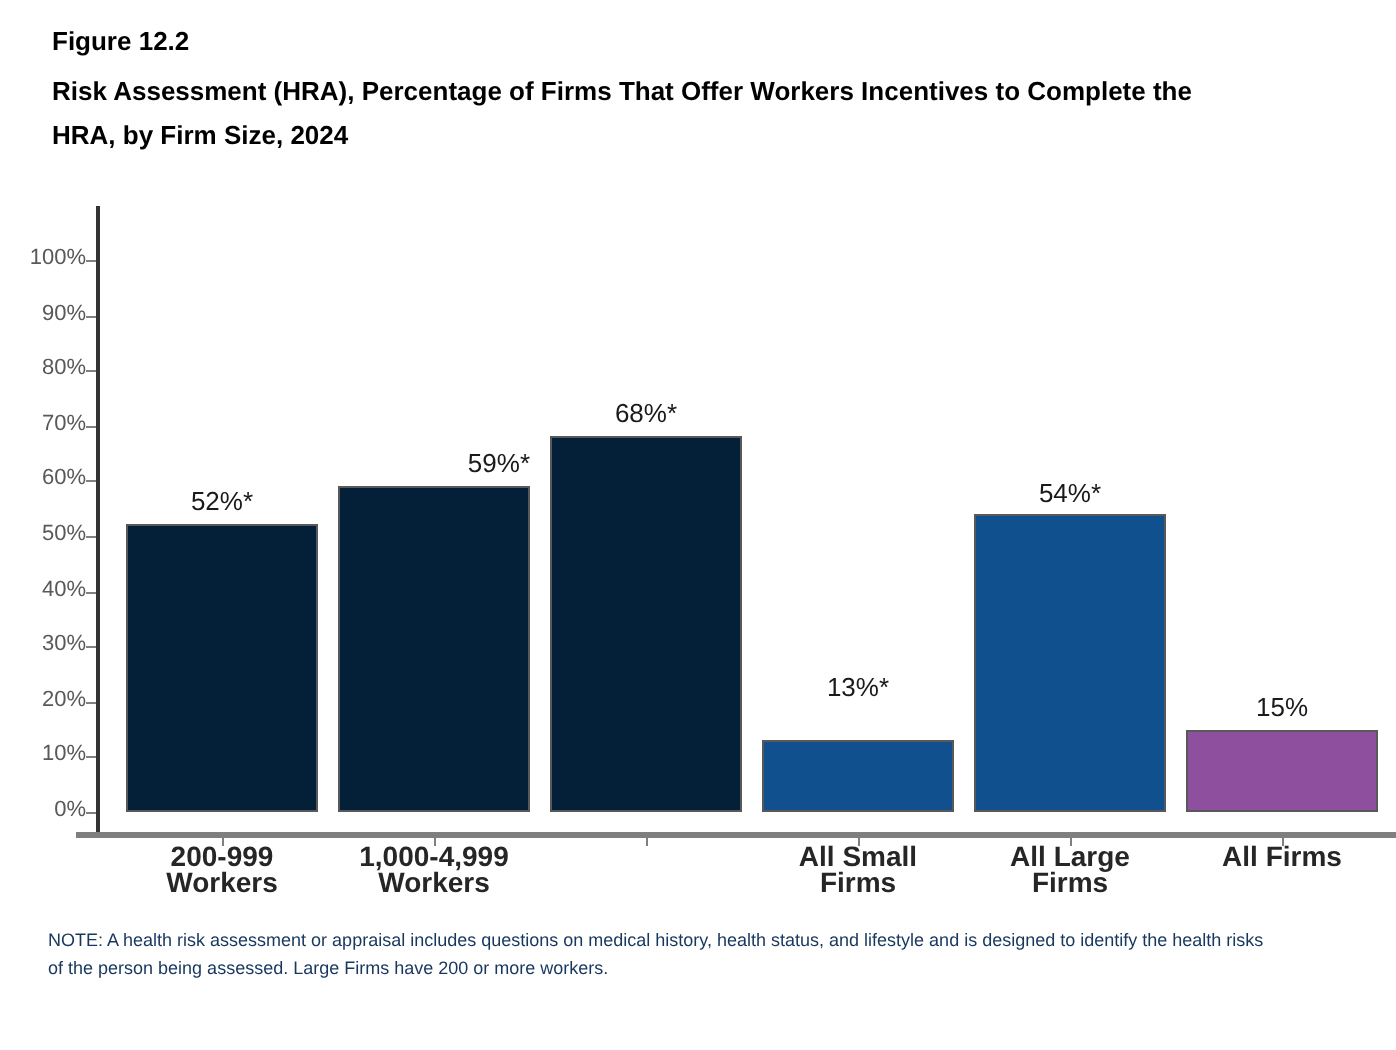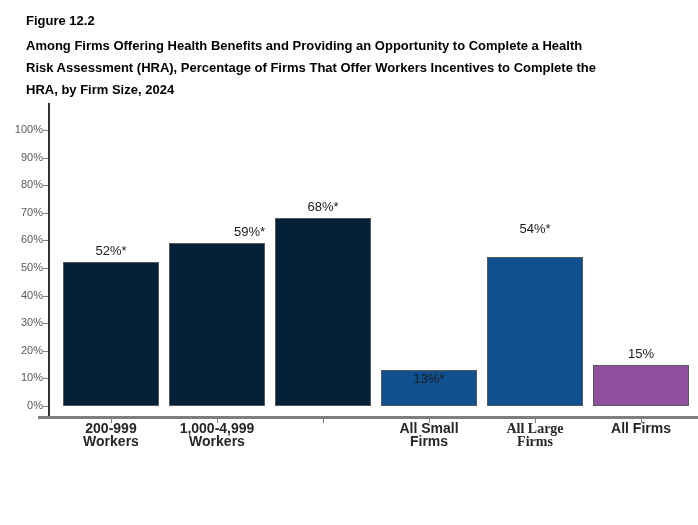--- a/index.html
+++ b/index.html
@@ -38,21 +38,20 @@
   .footnotes div{margin:0;}
 </style>
 </head>
 <body>
 
 <div class="page">
 
   <div class="figure-number">Figure 12.2</div>
 
   <div class="figure-title">
-    <div>Among Firms Offering Health Benefits and Providing an Opportunity to Complete a Health</div>
     <div>Risk Assessment (HRA), Percentage of Firms That Offer Workers Incentives to Complete the</div>
     <div>HRA, by Firm Size, 2024</div>
   </div>
 
   <div class="chart" id="chart">
     <div class="y-axis-line"></div>
     <div class="x-axis-line"></div>
   <div class="y-tick" style="top: 406px;"></div>
       <div class="y-tick-label" style="top: 399px;">0%</div>
       <div class="y-tick" style="top: 378.4px;"></div>
@@ -80,29 +79,30 @@
       <div class="x-cat-tick" style="left: 99px;"></div>
       <div class="x-cat-label" style="left: 55px;">200-999 Workers</div>
       <div class="bar" style="left: 157px; top: 243.16px; width: 96px; height: 162.84px; background: rgb(4, 31, 56);"></div>
       <div class="bar-value-label" style="left: 157px; top: 224.16px; text-align: right;">59%*</div>
       <div class="x-cat-tick" style="left: 205px;"></div>
       <div class="x-cat-label" style="left: 161px;">1,000-4,999 Workers</div>
       <div class="bar" style="left: 263px; top: 218.32px; width: 96px; height: 187.68px; background: rgb(4, 31, 56);"></div>
       <div class="bar-value-label" style="left: 263px; top: 199.32px;">68%*</div>
       <div class="x-cat-tick" style="left: 311px;"></div>
       <div class="bar" style="left: 369px; top: 370.12px; width: 96px; height: 35.88px; background: rgb(17, 80, 143);"></div>
-      <div class="bar-value-label" style="left: 369px; top: 371px;">13%*</div>
+      <div class="bar-value-label" style="left: 369px; top: 336px;">13%*</div>
       <div class="x-cat-tick" style="left: 417px;"></div>
       <div class="x-cat-label" style="left: 373px;">All Small Firms</div>
       <div class="bar" style="left: 475px; top: 256.96px; width: 96px; height: 149.04px; background: rgb(17, 80, 143);"></div>
-      <div class="bar-value-label" style="left: 475px; top: 221px; text-align: center;">54%*</div>
+      <div class="bar-value-label" style="left: 475px; top: 239px; text-align: center;">54%*</div>
       <div class="x-cat-tick" style="left: 523px;"></div>
-      <div class="x-cat-label" style="left: 479px; font-family: Liberation Serif, serif;">All Large Firms</div>
+      <div class="x-cat-label" style="left: 479px;">All Large Firms</div>
       <div class="bar" style="left: 581px; top: 364.6px; width: 96px; height: 41.4px; background: rgb(142, 79, 158);"></div>
       <div class="bar-value-label" style="left: 581px; top: 345.6px;">15%</div>
       <div class="x-cat-tick" style="left: 629px;"></div>
       <div class="x-cat-label" style="left: 585px;">All Firms</div>
     </div>
 
   <div class="footnotes">
+    <div>NOTE: A health risk assessment or appraisal includes questions on medical history, health status, and lifestyle and is designed to identify the health risks of the person being assessed. Large Firms have 200 or more workers.</div>
   </div>
 
 </div>
 
 </body></html>

